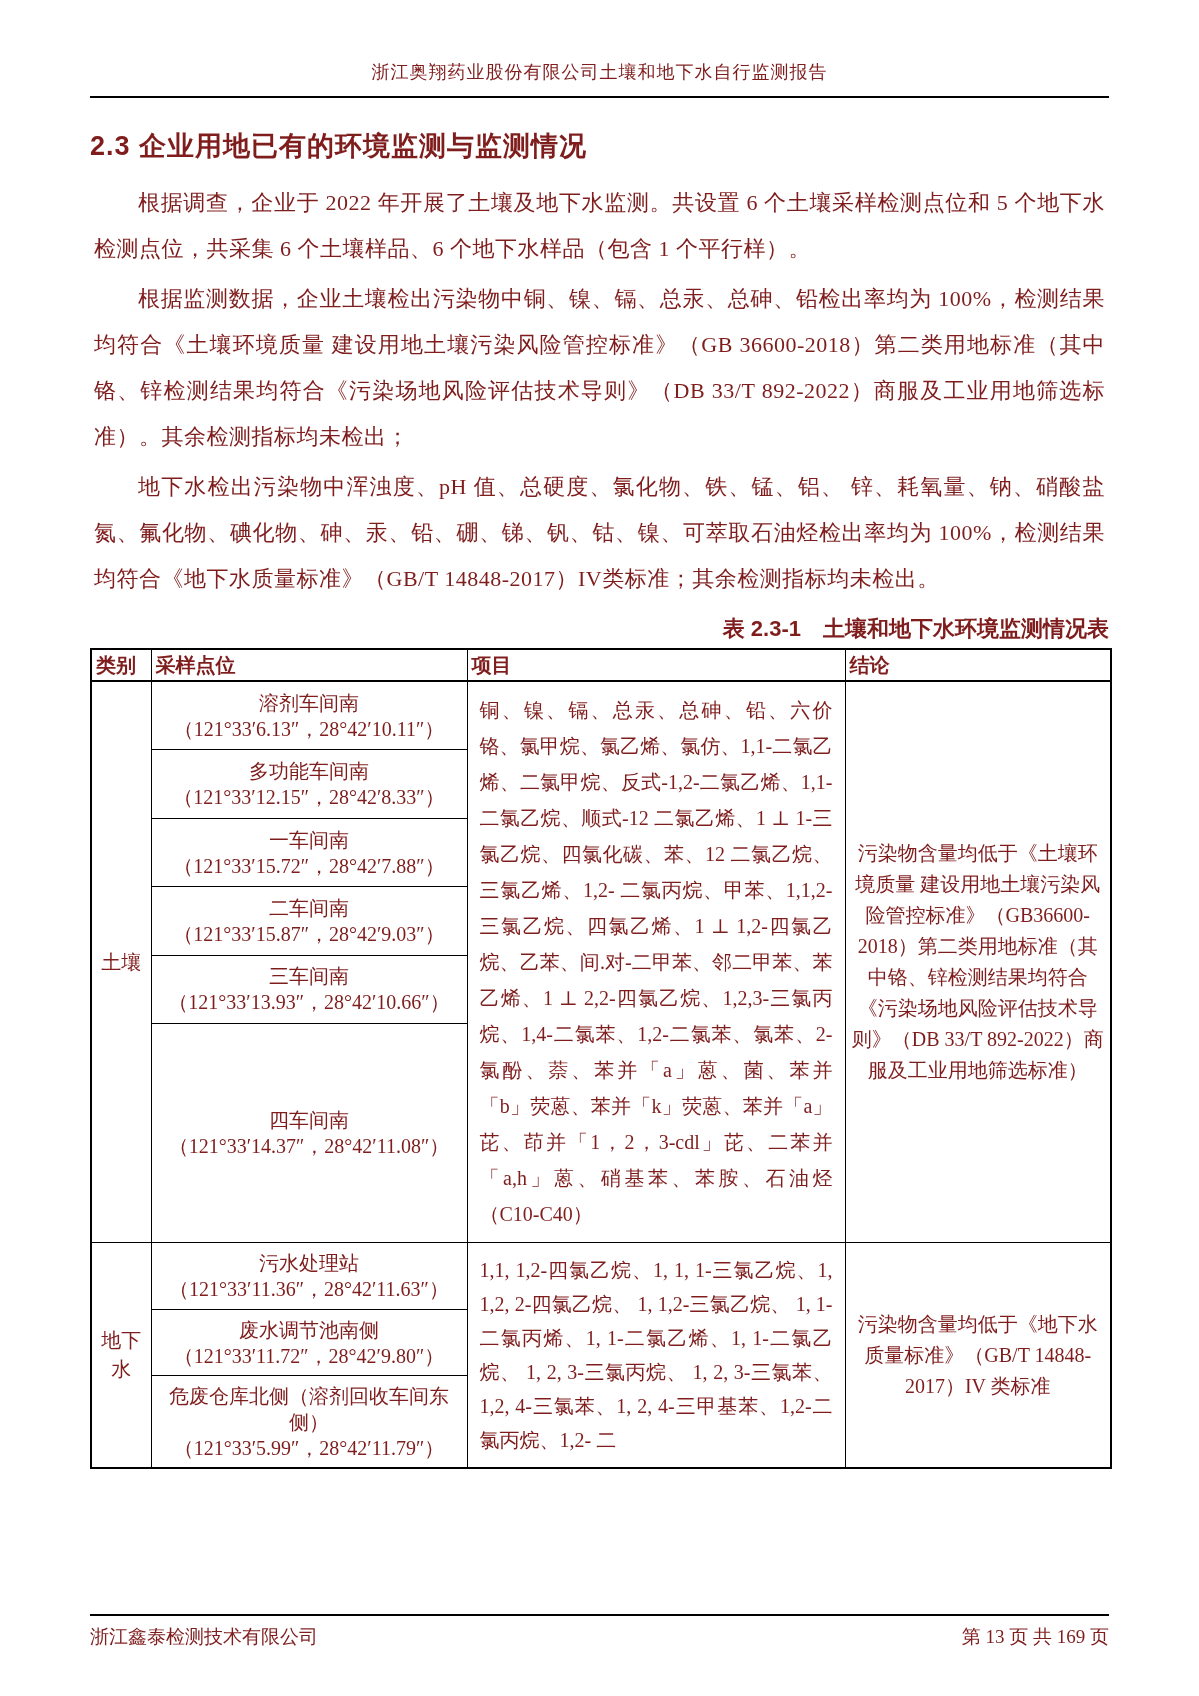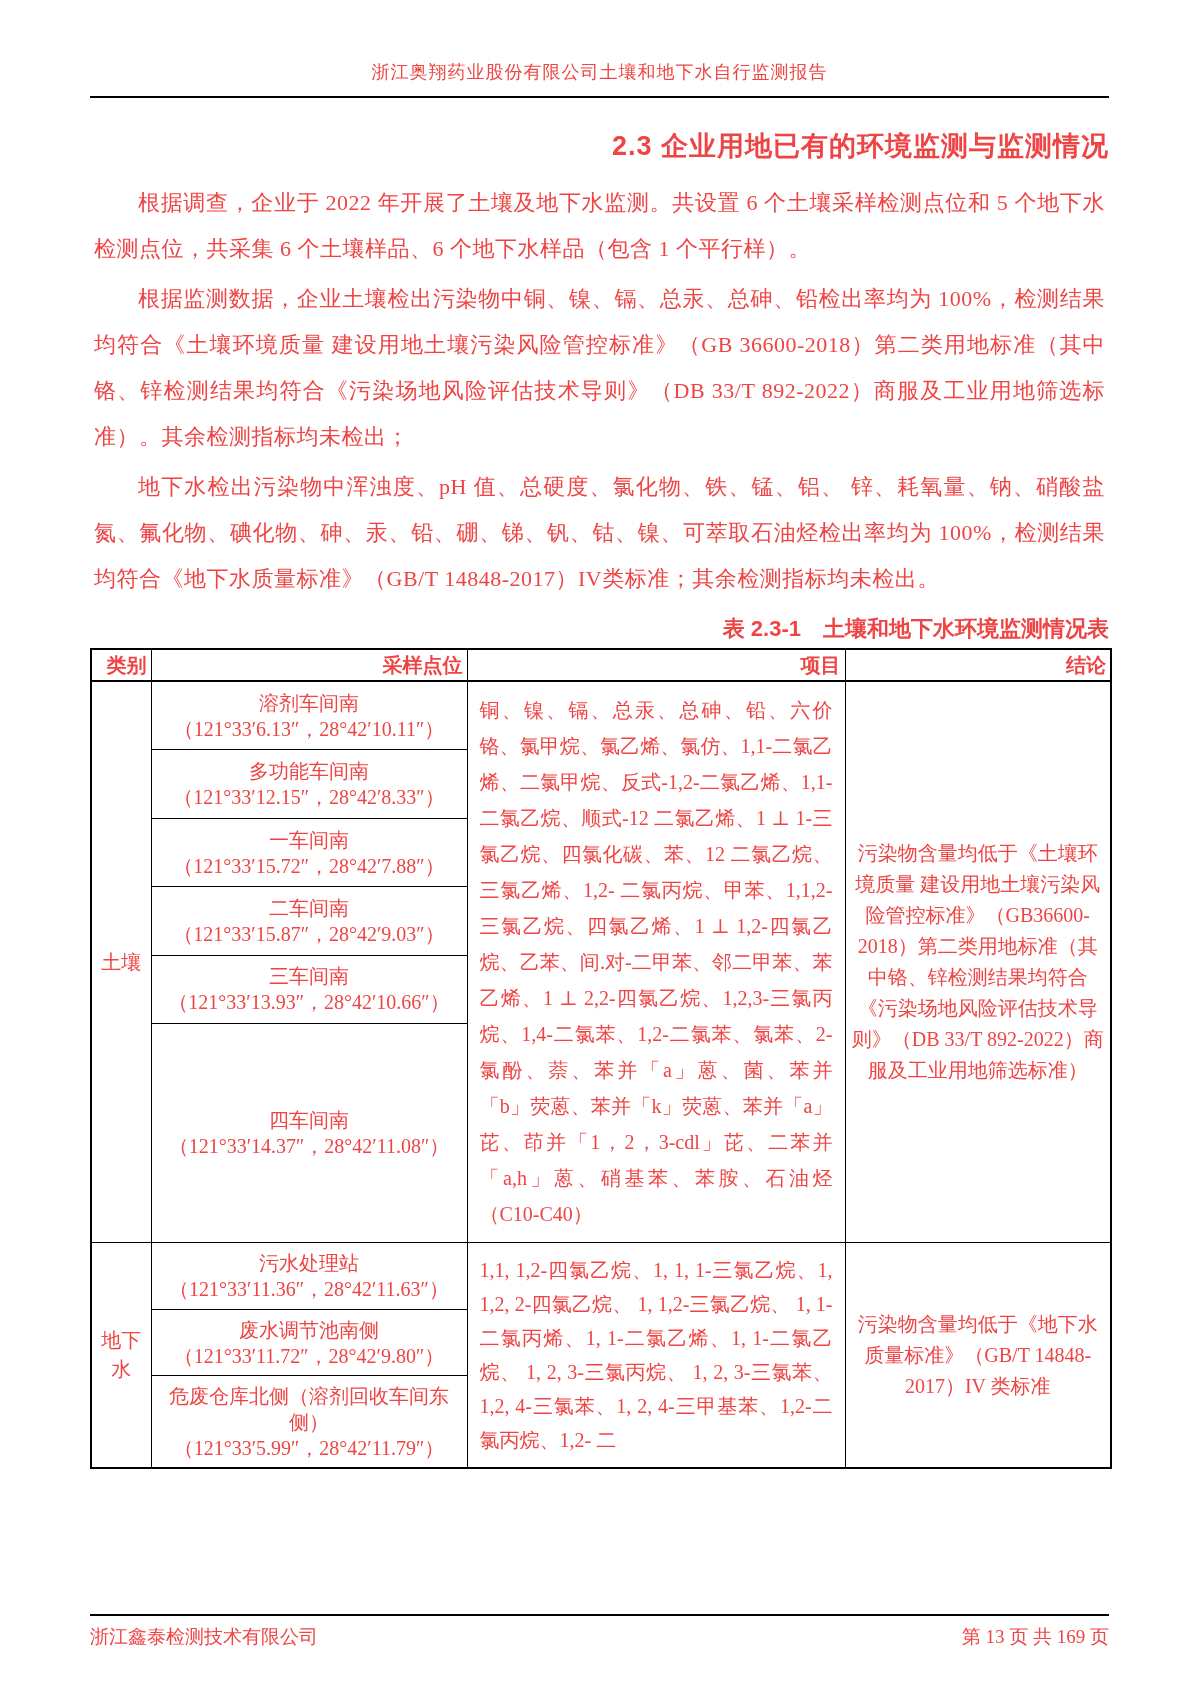--- a/index.html
+++ b/index.html
@@ -1,42 +1,41 @@
 <!DOCTYPE html>
 <html lang="zh"><head>
 <meta charset="utf-8">
 <style>
   html,body { margin:0; padding:0; background:#e8e8e8; }
   .page {
     position:relative;
     width:1199px; height:1696px;
     margin:0 auto;
     background:#ffffff;
-    color:#ef4444;
+    color:#7f1d1d;
     font-family:"Liberation Serif","DejaVu Serif",serif;
     overflow:hidden;
   }
   .content { margin:0 90px; }
 
   .doc-header {
     padding-top:60px;
     text-align:center;
     font-size:18px;
     letter-spacing:1px;
     border-bottom:2.5px solid #000;
     padding-bottom:12px;
   }
 
   .section-title {
-    margin:30px 0 16px 12px;
+    margin:30px 0 16px 0;
     font-family:"Liberation Sans","DejaVu Sans",sans-serif;
     font-weight:700;
     font-size:27px;
     letter-spacing:1px;
-    text-align:right;
   }
 
   .body-para {
     margin:4px;
     font-size:22px;
     line-height:46px;
     text-align:justify;
     text-indent:2em;
     letter-spacing:0.5px;
   }
@@ -57,21 +56,21 @@
   }
   .mon-table th, .mon-table td {
     border:1.6px solid #000;
     padding:1px 4px;
     font-size:20px;
     vertical-align:middle;
   }
   .mon-table thead th {
     font-family:Liberation Mono, monospace;
     font-weight:700;
-    text-align:right;
+    text-align:left;
     height:28px;
     border-bottom:2.2px solid #000;
   }
   col.c-cat  { width:60px; }
   col.c-pt   { width:316px; }
   col.c-item { width:378px; }
   col.c-conc { width:266px; }
 
   td.category-cell {
     text-align:center;

